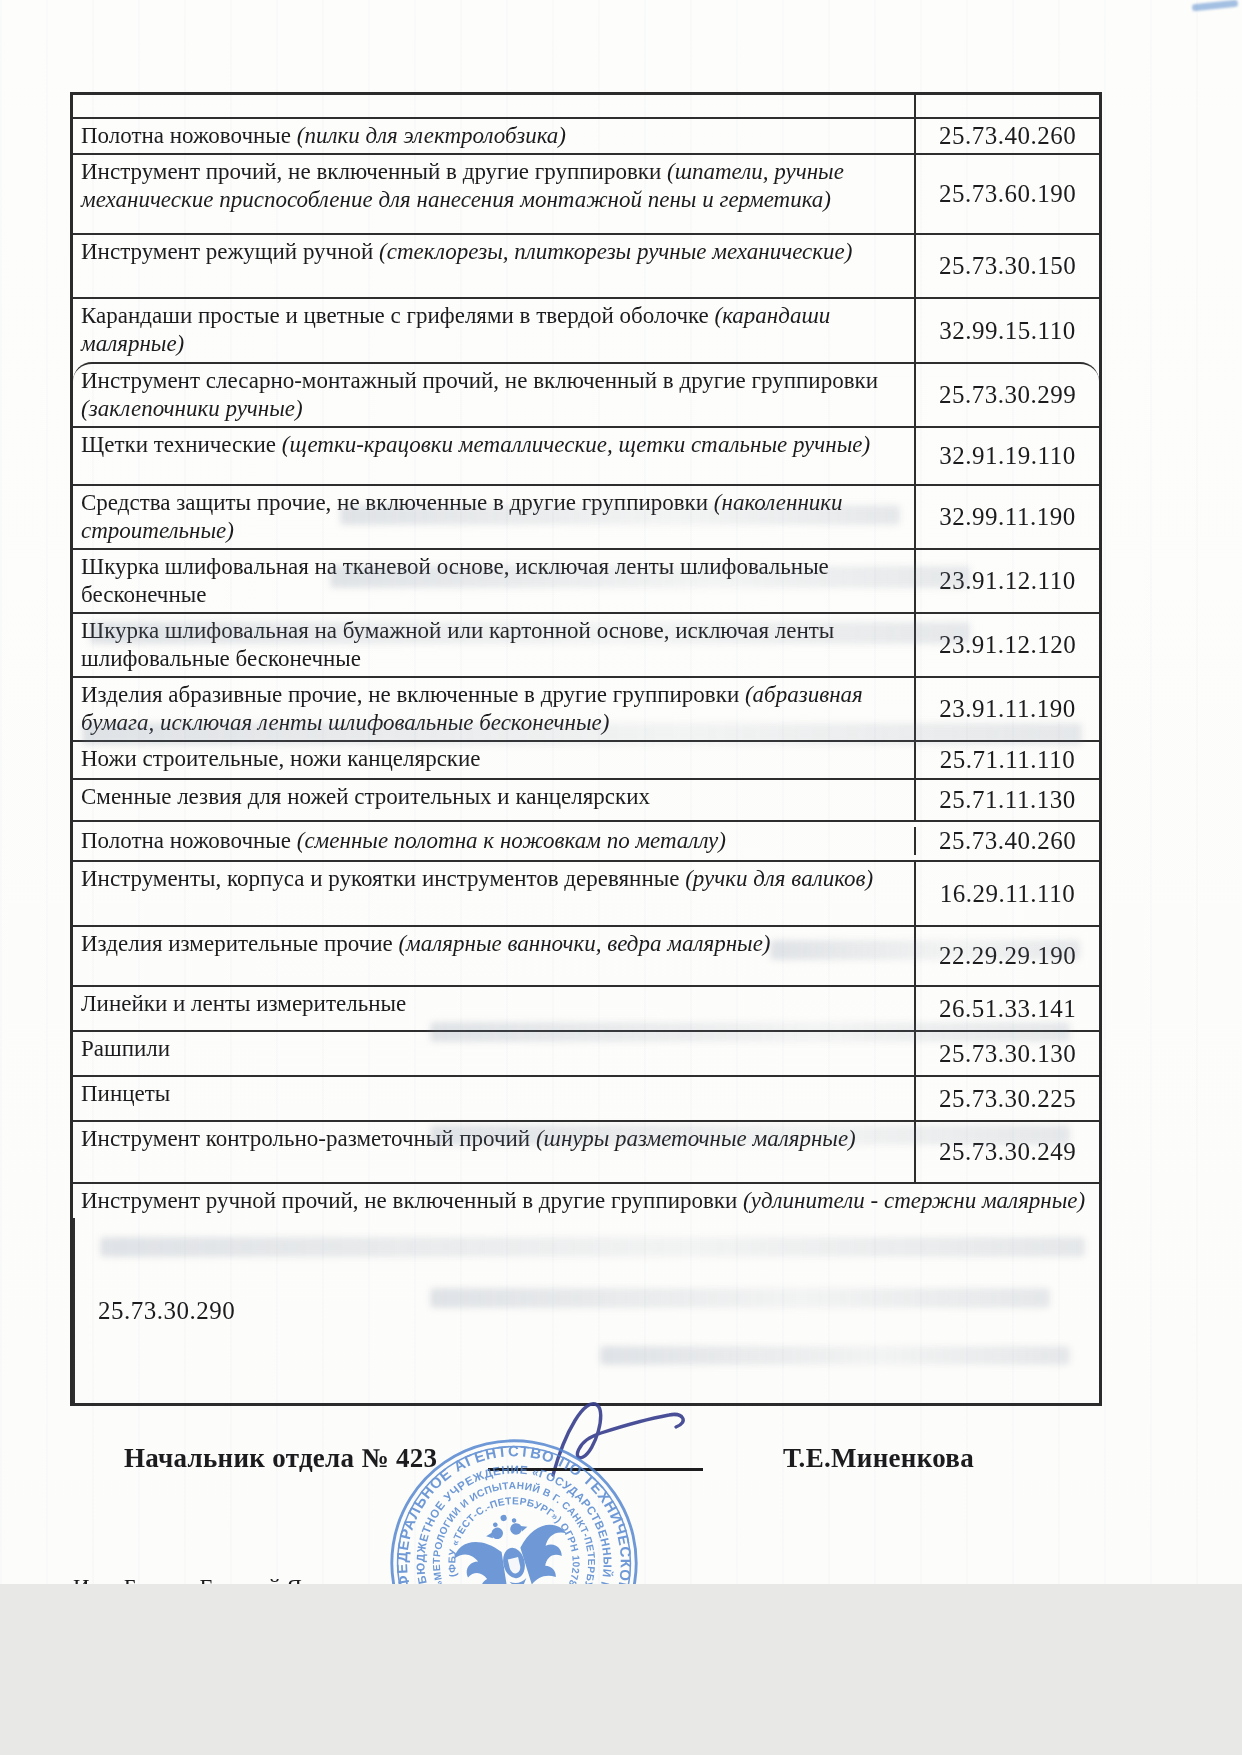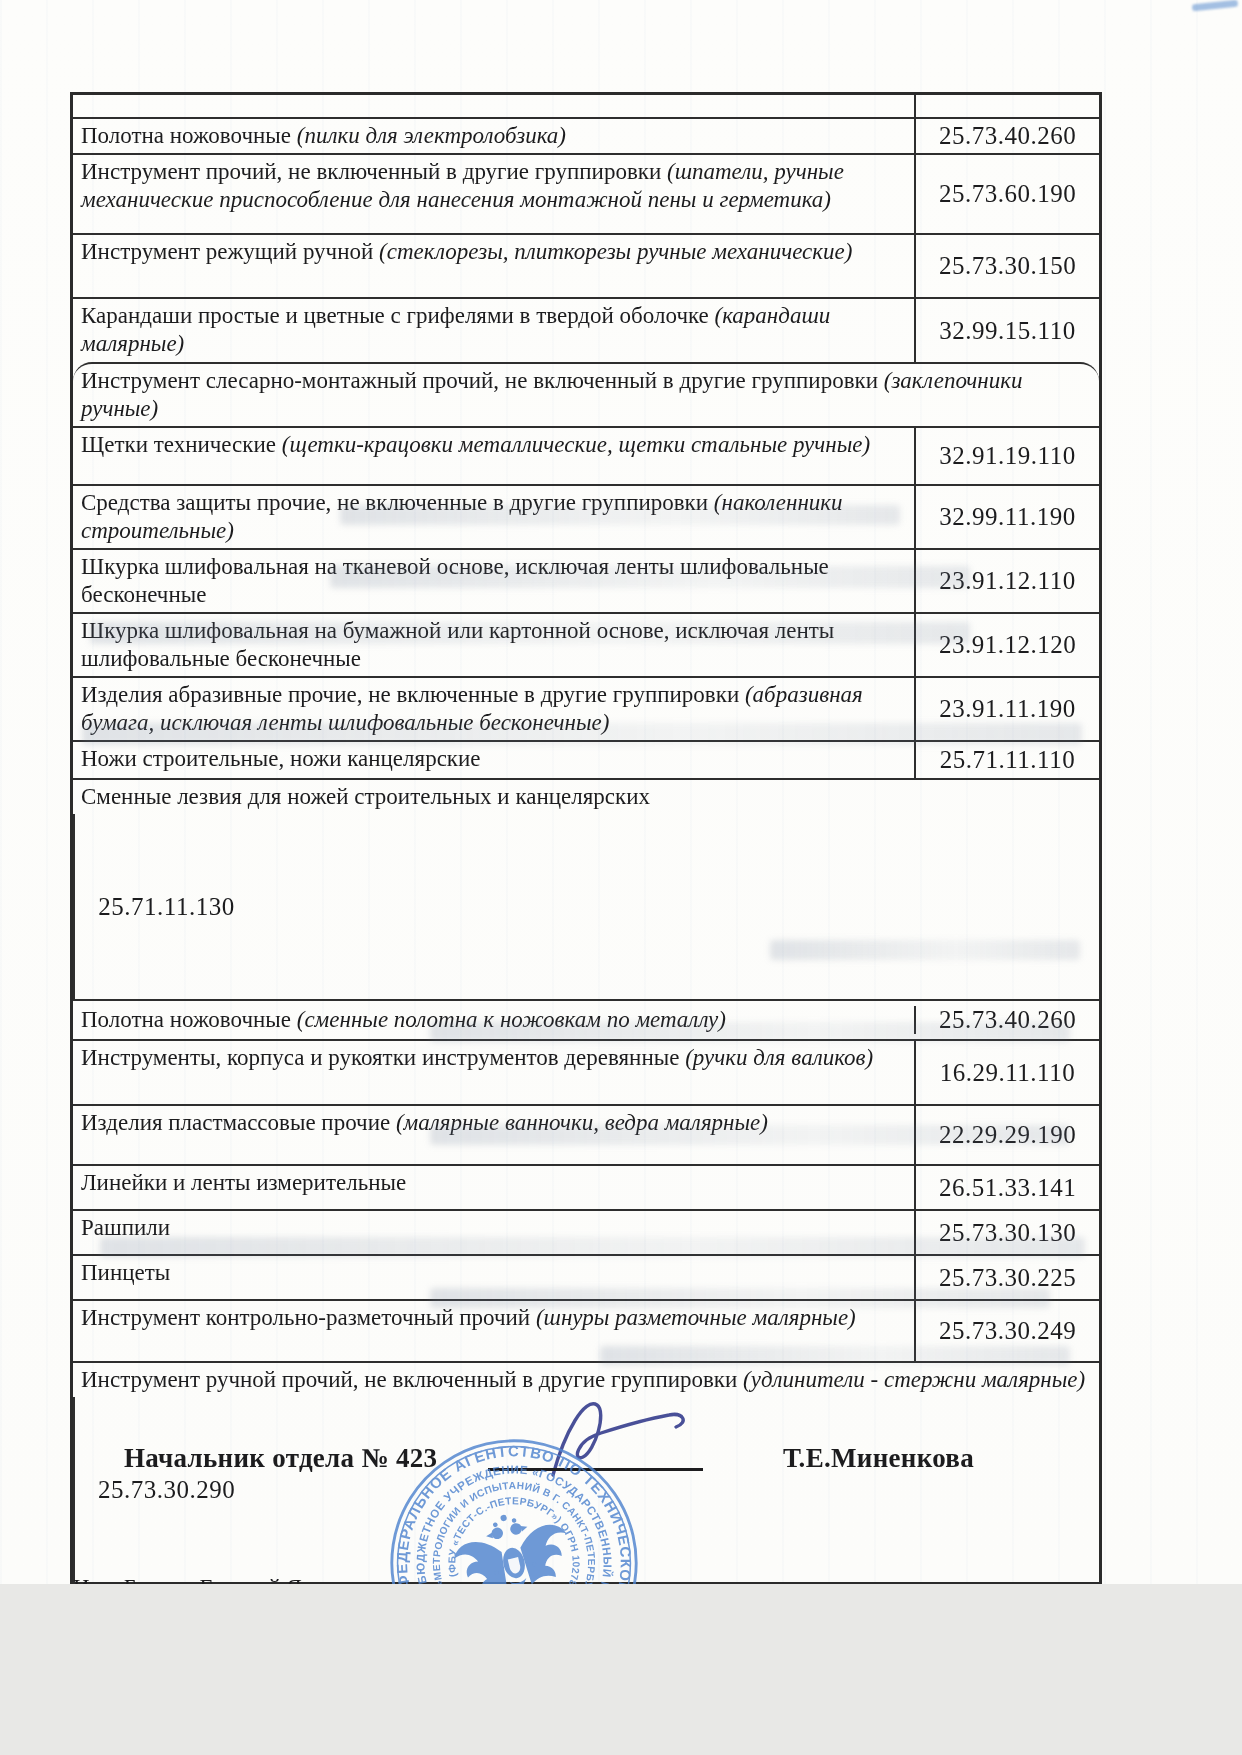--- a/index.html
+++ b/index.html
@@ -42,21 +42,21 @@
   .tbl > :nth-child(3){min-height:80px;}
   .tbl > :nth-child(4){min-height:64px;}
   .tbl > :nth-child(5){min-height:65px;}
   .tbl > :nth-child(6){min-height:63px;border-radius:19px;}
   .tbl > :nth-child(7){min-height:58px;}
   .tbl > :nth-child(8){min-height:58px;}
   .tbl > :nth-child(9){min-height:56px;}
   .tbl > :nth-child(10){min-height:56px;}
   .tbl > :nth-child(11){min-height:60px;}
   .tbl > :nth-child(12){min-height:38px;}
-  .tbl > :nth-child(13){min-height:42px;flex-direction:column;}
+  .tbl > :nth-child(13){min-height:42px;}
   .tbl > :nth-child(14){min-height:40px;align-items:center;}
   .tbl > :nth-child(15){min-height:65px;}
   .tbl > :nth-child(16){min-height:60px;}
   .tbl > :nth-child(17){min-height:45px;}
   .tbl > :nth-child(18){min-height:45px;}
   .tbl > :nth-child(19){min-height:45px;}
   .tbl > :nth-child(20){min-height:62px;}
   .tbl > :nth-child(21){min-height:63px;flex-direction:column;}
   
   .sig-label{
@@ -129,20 +129,21 @@
       <div class="row">
         <div class="cell text-cell"><span class="t">Инструмент режущий ручной</span><span class="i"> (стеклорезы, плиткорезы ручные механические)</span></div>
         <div class="cell code-cell">25.73.30.150</div>
       </div>
       <div class="row">
         <div class="cell text-cell"><span class="t">Карандаши простые и цветные с грифелями в твердой оболочке</span><span class="i"> (карандаши малярные)</span></div>
         <div class="cell code-cell">32.99.15.110</div>
       </div>
       <div class="row">
         <div class="cell text-cell"><span class="t">Инструмент слесарно-монтажный прочий, не включенный в другие группировки</span><span class="i"> (заклепочники ручные)</span></div>
+        <div class="cell code-cell">25.73.30.299</div>
       </div>
       <div class="row">
         <div class="cell text-cell"><span class="t">Щетки технические</span><span class="i"> (щетки-крацовки металлические, щетки стальные ручные)</span></div>
         <div class="cell code-cell">32.91.19.110</div>
       </div>
       <div class="row">
         <div class="cell text-cell"><span class="t">Средства защиты прочие, не включенные в другие группировки</span><span class="i"> (наколенники строительные)</span></div>
         <div class="cell code-cell">32.99.11.190</div>
       </div>
       <div class="row">
@@ -167,21 +168,21 @@
       </div>
       <div class="row">
         <div class="cell text-cell"><span class="t">Полотна ножовочные</span><span class="i"> (сменные полотна к ножовкам по металлу)</span></div>
         <div class="cell code-cell">25.73.40.260</div>
       </div>
       <div class="row">
         <div class="cell text-cell"><span class="t">Инструменты, корпуса и рукоятки инструментов деревянные</span><span class="i"> (ручки для валиков)</span></div>
         <div class="cell code-cell">16.29.11.110</div>
       </div>
       <div class="row">
-        <div class="cell text-cell"><span class="t">Изделия пластмассовые прочие</span><span class="i"> (малярные ванночки, ведра малярные)</span></div>
+        <div class="cell text-cell"><span class="t">Изделия измерительные прочие</span><span class="i"> (малярные ванночки, ведра малярные)</span></div>
         <div class="cell code-cell">22.29.29.190</div>
       </div>
       <div class="row">
         <div class="cell text-cell"><span class="t">Линейки и ленты измерительные</span></div>
         <div class="cell code-cell">26.51.33.141</div>
       </div>
       <div class="row">
         <div class="cell text-cell"><span class="t">Рашпили</span></div>
         <div class="cell code-cell">25.73.30.130</div>
       </div>

